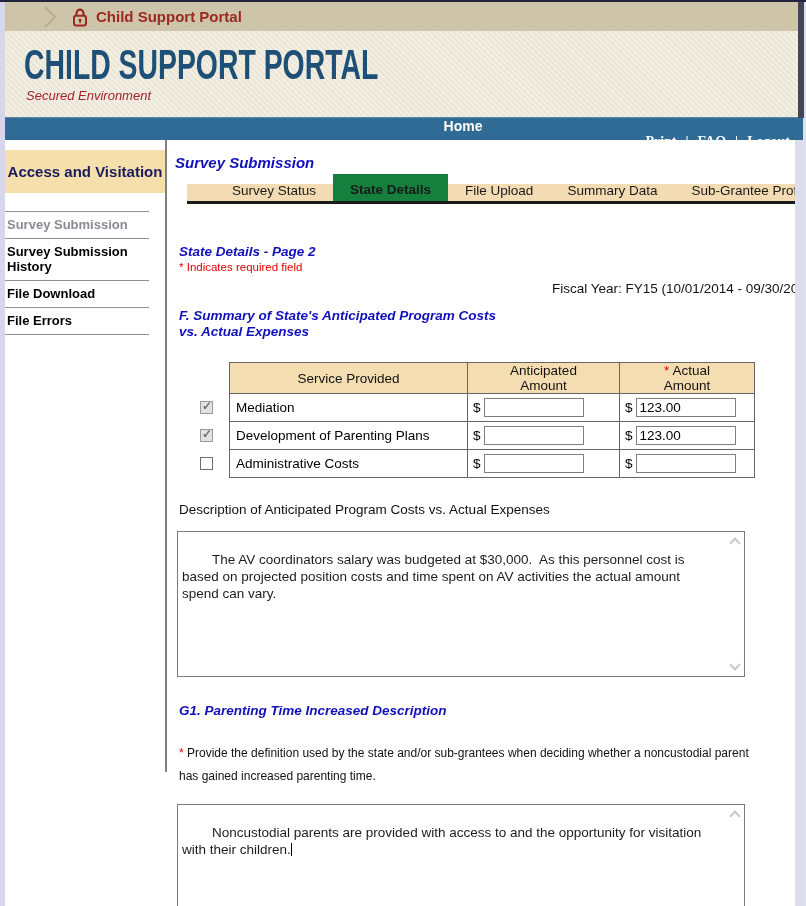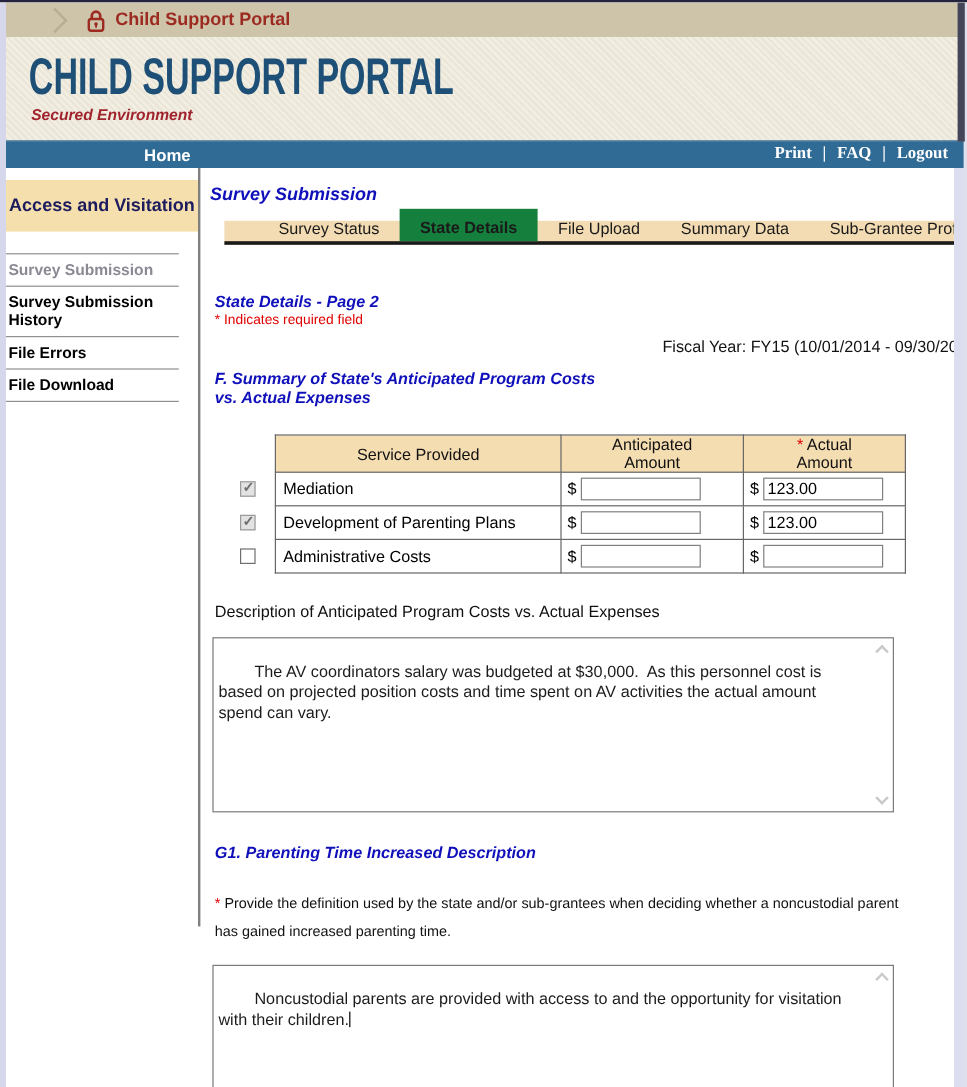--- a/index.html
+++ b/index.html
@@ -16,25 +16,25 @@
   .topbar { height:29px; background:#cdc4aa; display:flex; align-items:center; padding-left:25px; font-size:15px; color:#2e2e2e; }
   .crumb-sep { margin:0 14px 0 18px; display:flex; align-items:center; }
   .lock { margin-right:8px; display:flex; align-items:center; }
   .portal-crumb { color:#9c2a21; font-weight:bold; }
 
   
   .masthead { height:86px; background:#f2eee1; padding:10px 0 0 24px;
               background-image:repeating-linear-gradient(45deg, rgba(210,205,190,.25) 0 2px, rgba(255,255,255,0) 2px 4px); }
   .brand { font-size:43px; font-weight:bold; color:#1e5077; white-space:nowrap; line-height:46px;
            transform:scaleX(0.66); transform-origin:0 50%; letter-spacing:0; }
-  .tagline { color:#a1232e; font-style:italic; font-weight:bold; font-size:13px; margin:1px 0 0 2px; }
+  .tagline { color:#a1232e; font-style:italic; font-weight:normal; font-size:13px; margin:1px 0 0 2px; }
 
   
   .navbar { height:23px; background:#2f6b94; border-top:1px solid #5d87a5; display:flex; align-items:center;
-            color:#fff; font-weight:bold; font-size:14px; }
+            color:#fff; font-weight:bold; font-size:14px;flex-direction:column; }
   .nav-home { margin-left:120px; cursor:pointer; }
   .nav-right { margin-left:auto; margin-right:16px; display:flex; align-items:center; gap:9px;font-family:Liberation Serif, serif; }
   .nav-right .pipe { font-weight:bold; }
   .nav-link { cursor:pointer; }
 
   
   .content { display:flex; height:632px; }
   .sidebar { width:167px; border-right:2px solid #7f7f7f; padding-top:10px; }
   .side-head { margin-left:5px; width:160px; height:43px; background:#f5dfad; display:flex; align-items:center; justify-content:center;
                color:#1b1b5e; font-weight:bold; font-size:15px; text-align:center; }
@@ -129,22 +129,22 @@
     </span>
   </div>
 
   <div class="content">
 
     <div class="sidebar">
       <div class="side-head">Access and Visitation</div>
       <div class="side-menu">
         <div class="side-item current">Survey Submission</div>
         <div class="side-item">Survey Submission History</div>
+        <div class="side-item">File Download</div>
         <div class="side-item">File Errors</div>
-        <div class="side-item">File Download</div>
       </div>
     </div>
 
     <div class="main">
       <div class="main-title">Survey Submission</div>
 
       <div class="tabbar">
         <div class="tab">Survey Status</div>
         <div class="tab active">State Details</div>
         <div class="tab">File Upload</div>

